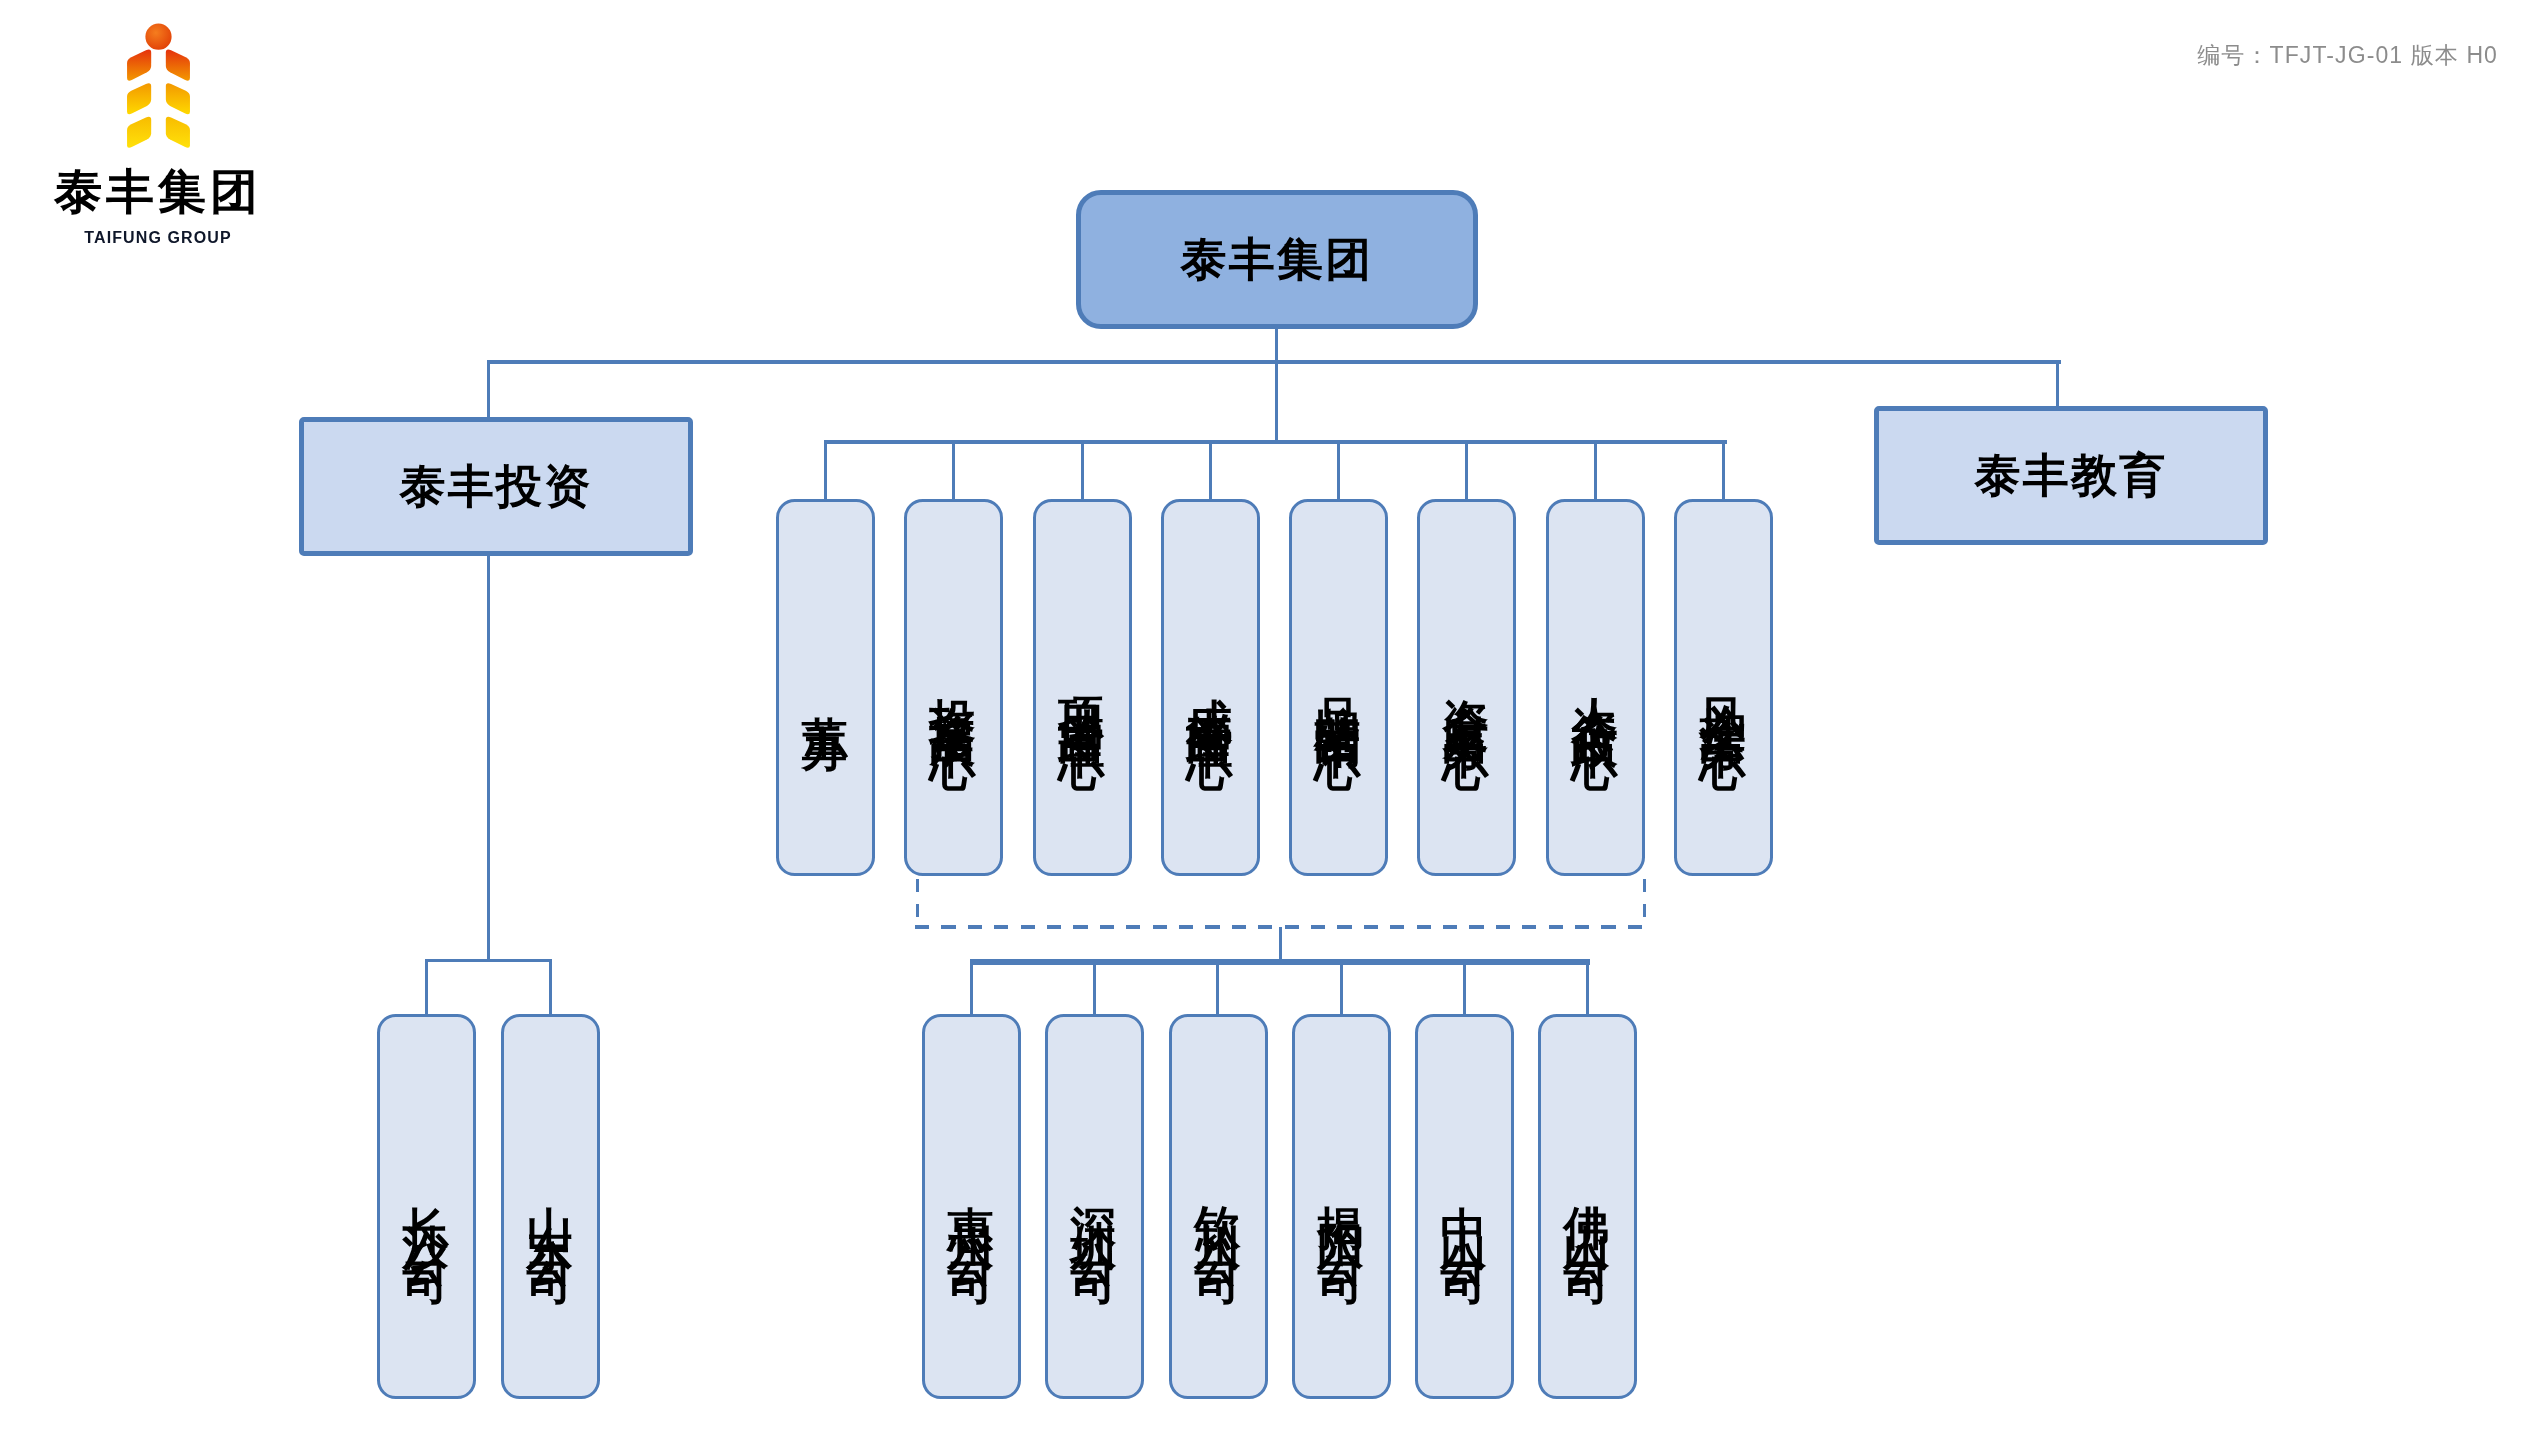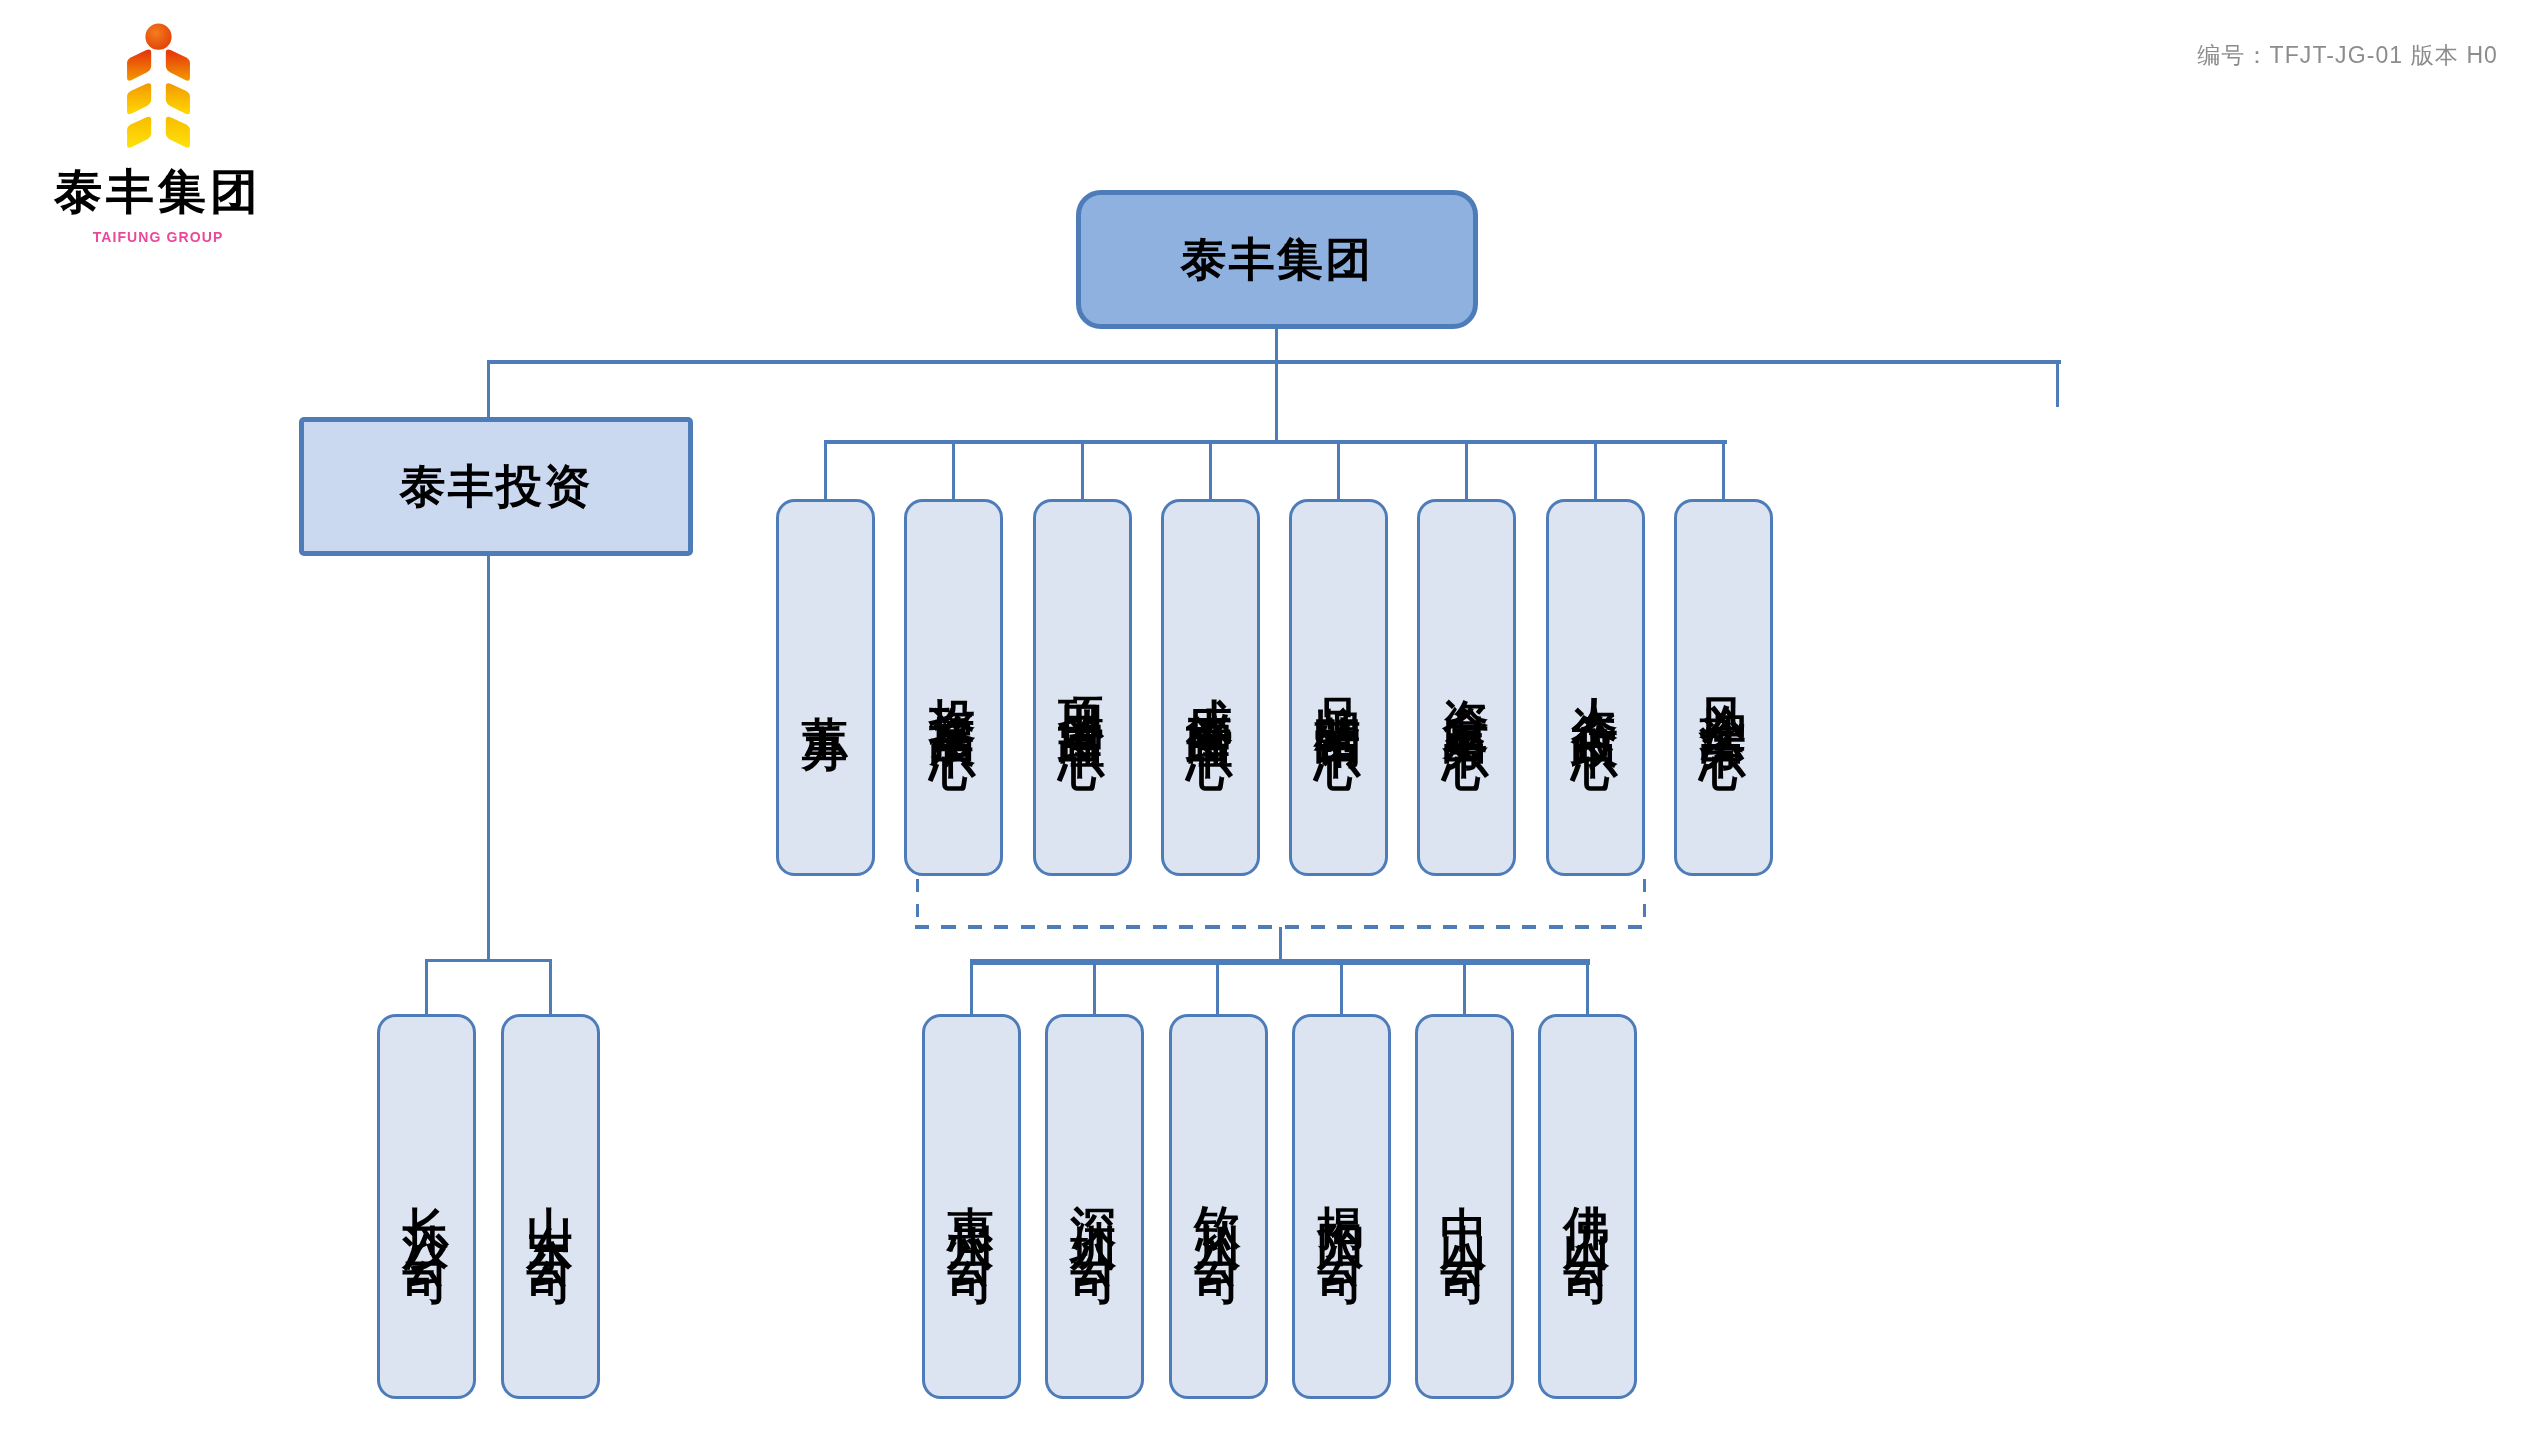--- a/index.html
+++ b/index.html
@@ -23,24 +23,24 @@
   .logo-cn {
     margin-top: 8.8px;
     font-size: 48px;
     font-weight: bold;
     letter-spacing: 3.9px;
     color: #000000;
     white-space: nowrap;
   }
   .logo-en {
     margin-top: 5.5px;
-    font-size: 14px;
+    font-size: 16px;
     font-weight: bold;
     letter-spacing: 1.1px;
-    color: #ec4899;
+    color: #0f172a;
     white-space: nowrap;
   }
 
   
   .doc-meta {
     position: absolute;
     top: 40px; right: 40px;
     font-size: 23px;
     letter-spacing: 1.1px;
     color: var(--doc-text, #8C8C8C);
@@ -178,20 +178,23 @@
   <div class="line" style="left:1463px; top:962px; width:3.3px; height:52px;"></div>
   <div class="line" style="left:1586px; top:962px; width:3.3px; height:52px;"></div>
 
   <div class="node tier1" style="left:1076px; top:190px; width:402px; height:139px;">
     <span class="hlabel">泰丰集团</span>
   </div>
 
   <div class="node tier2" style="left:299px; top:417px; width:394px; height:139px;">
     <span class="hlabel">泰丰投资</span>
   </div>
+  <div class="node tier2" style="left:1874px; top:406px; width:394px; height:139px;">
+    <span class="hlabel">泰丰教育</span>
+  </div>
 
   <div class="node" style="left:776px; top:499px; width:99px; height:377px;">
     <span class="vlabel dept">董办</span>
   </div>
   <div class="node" style="left:904px; top:499px; width:99px; height:377px;">
     <span class="vlabel dept">投资拓展中心</span>
   </div>
   <div class="node" style="left:1033px; top:499px; width:99px; height:377px;">
     <span class="vlabel dept">项目管理中心</span>
   </div>

